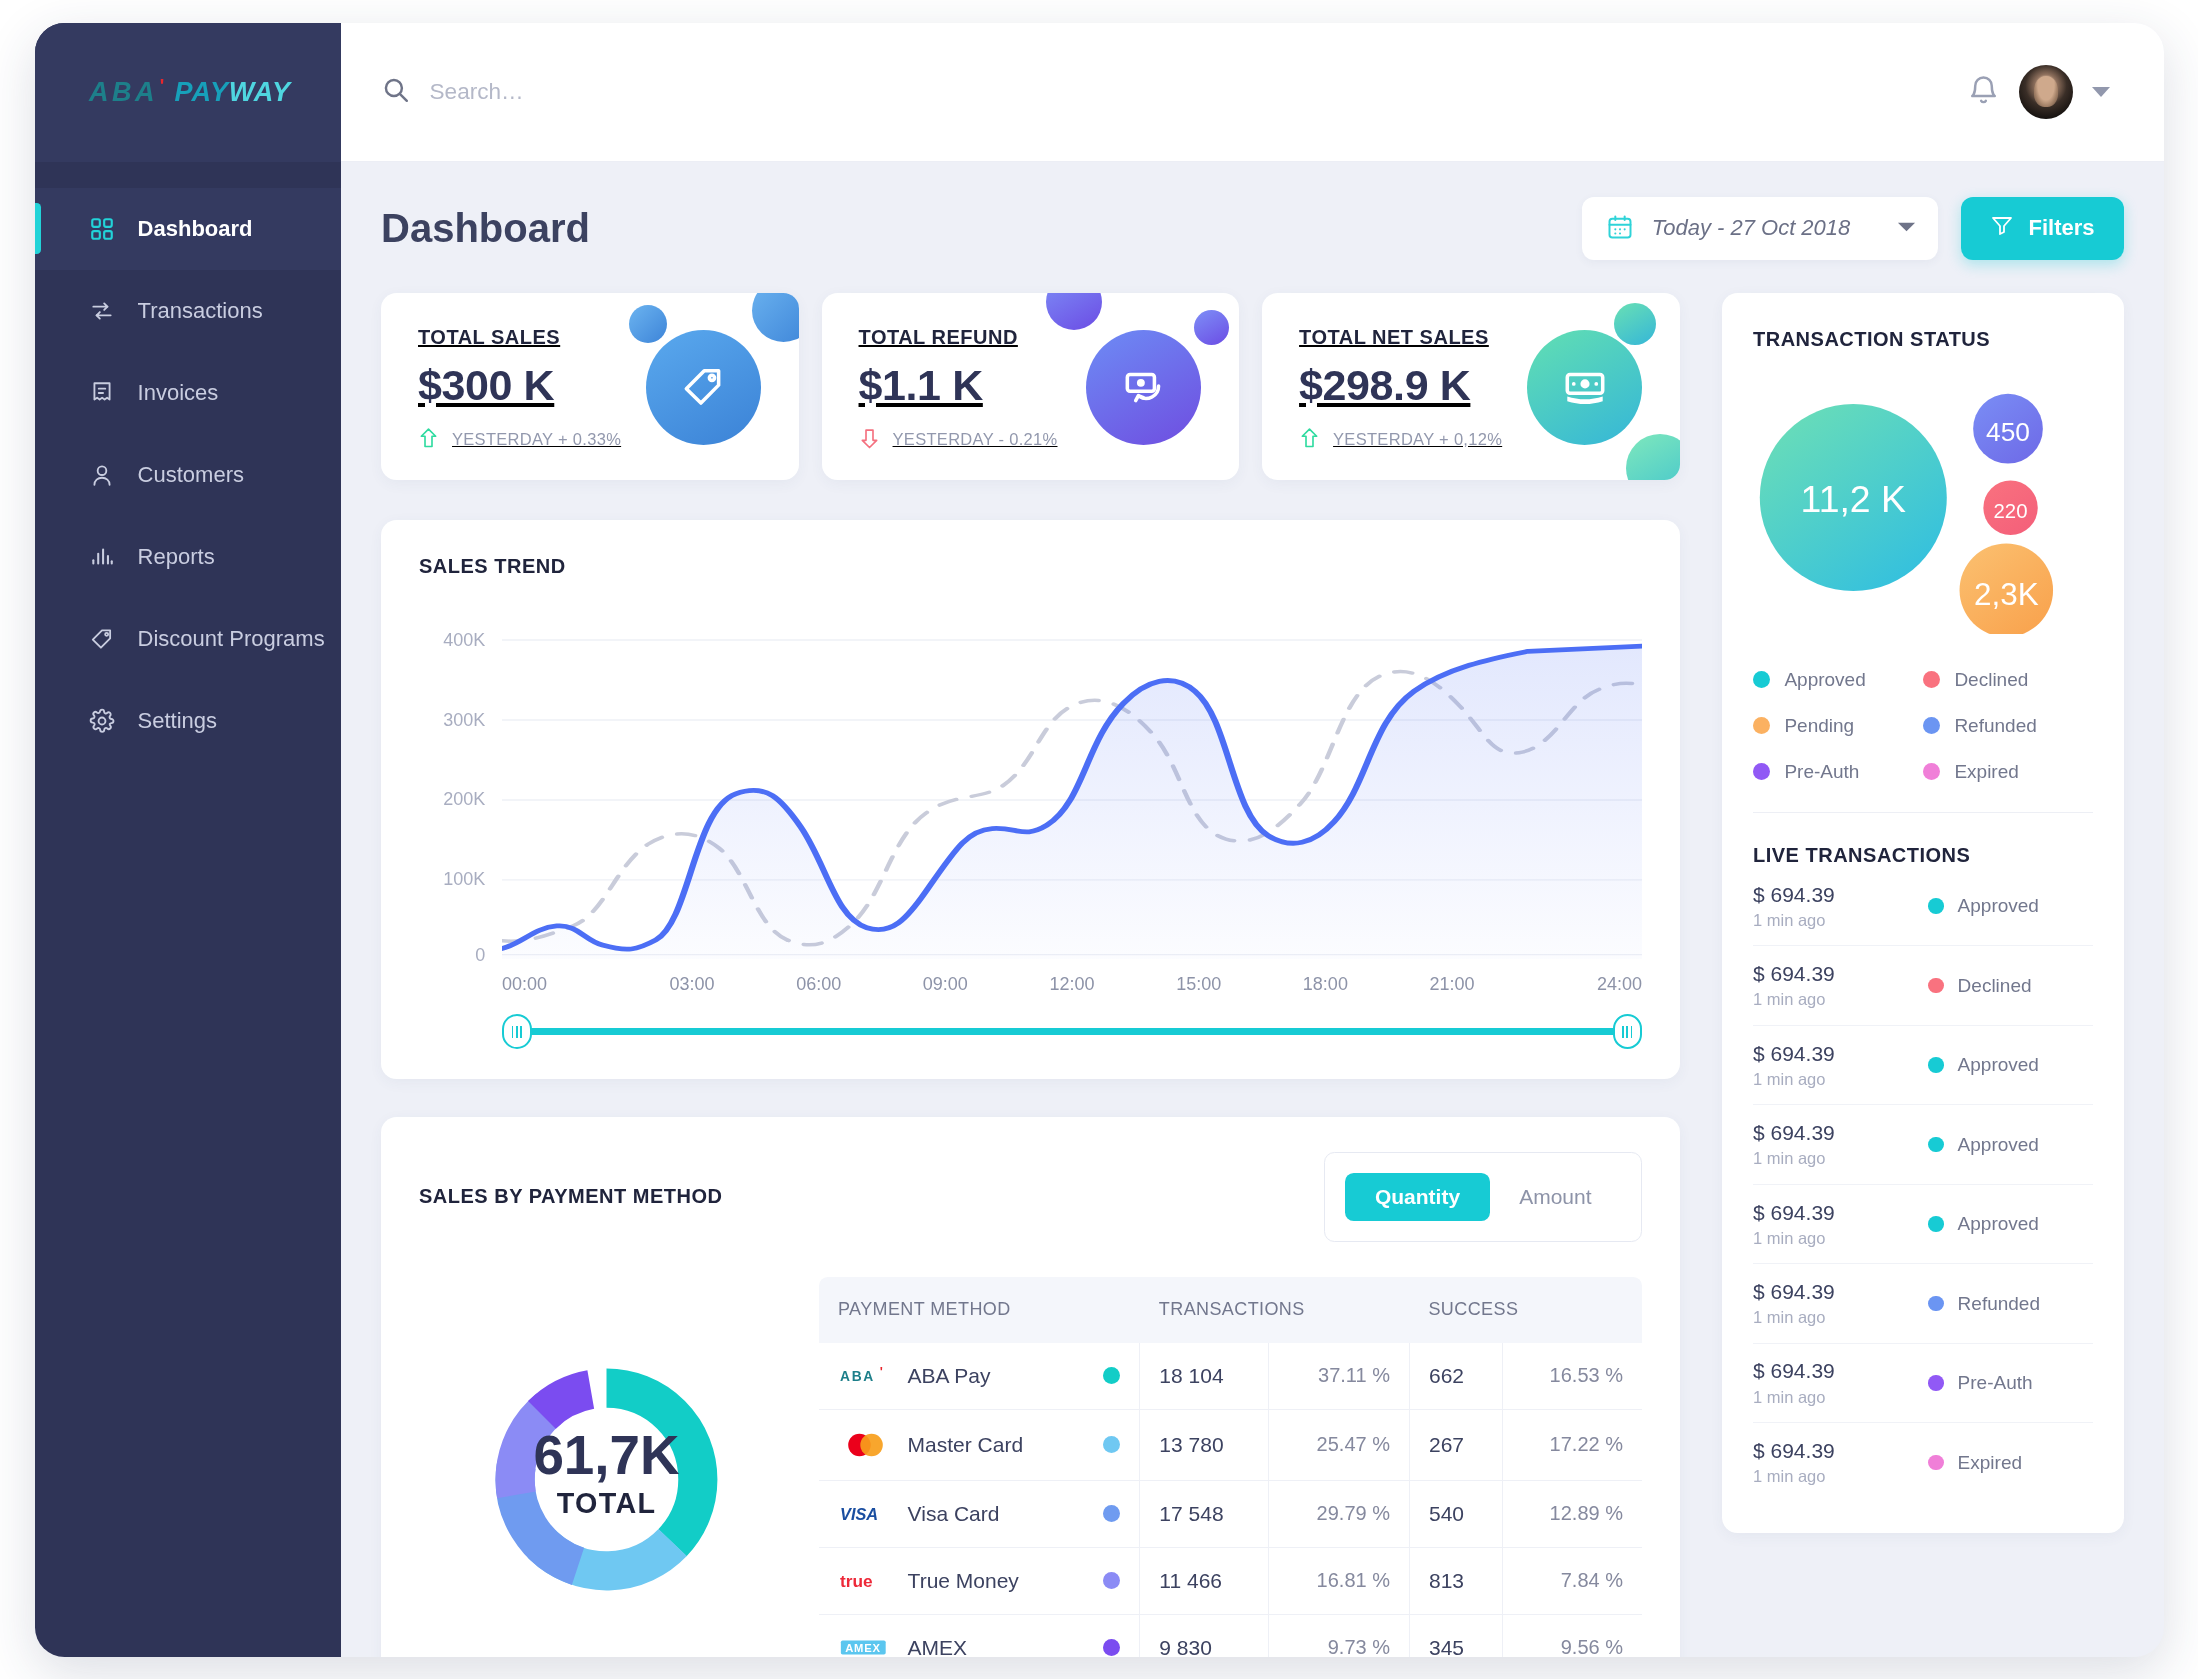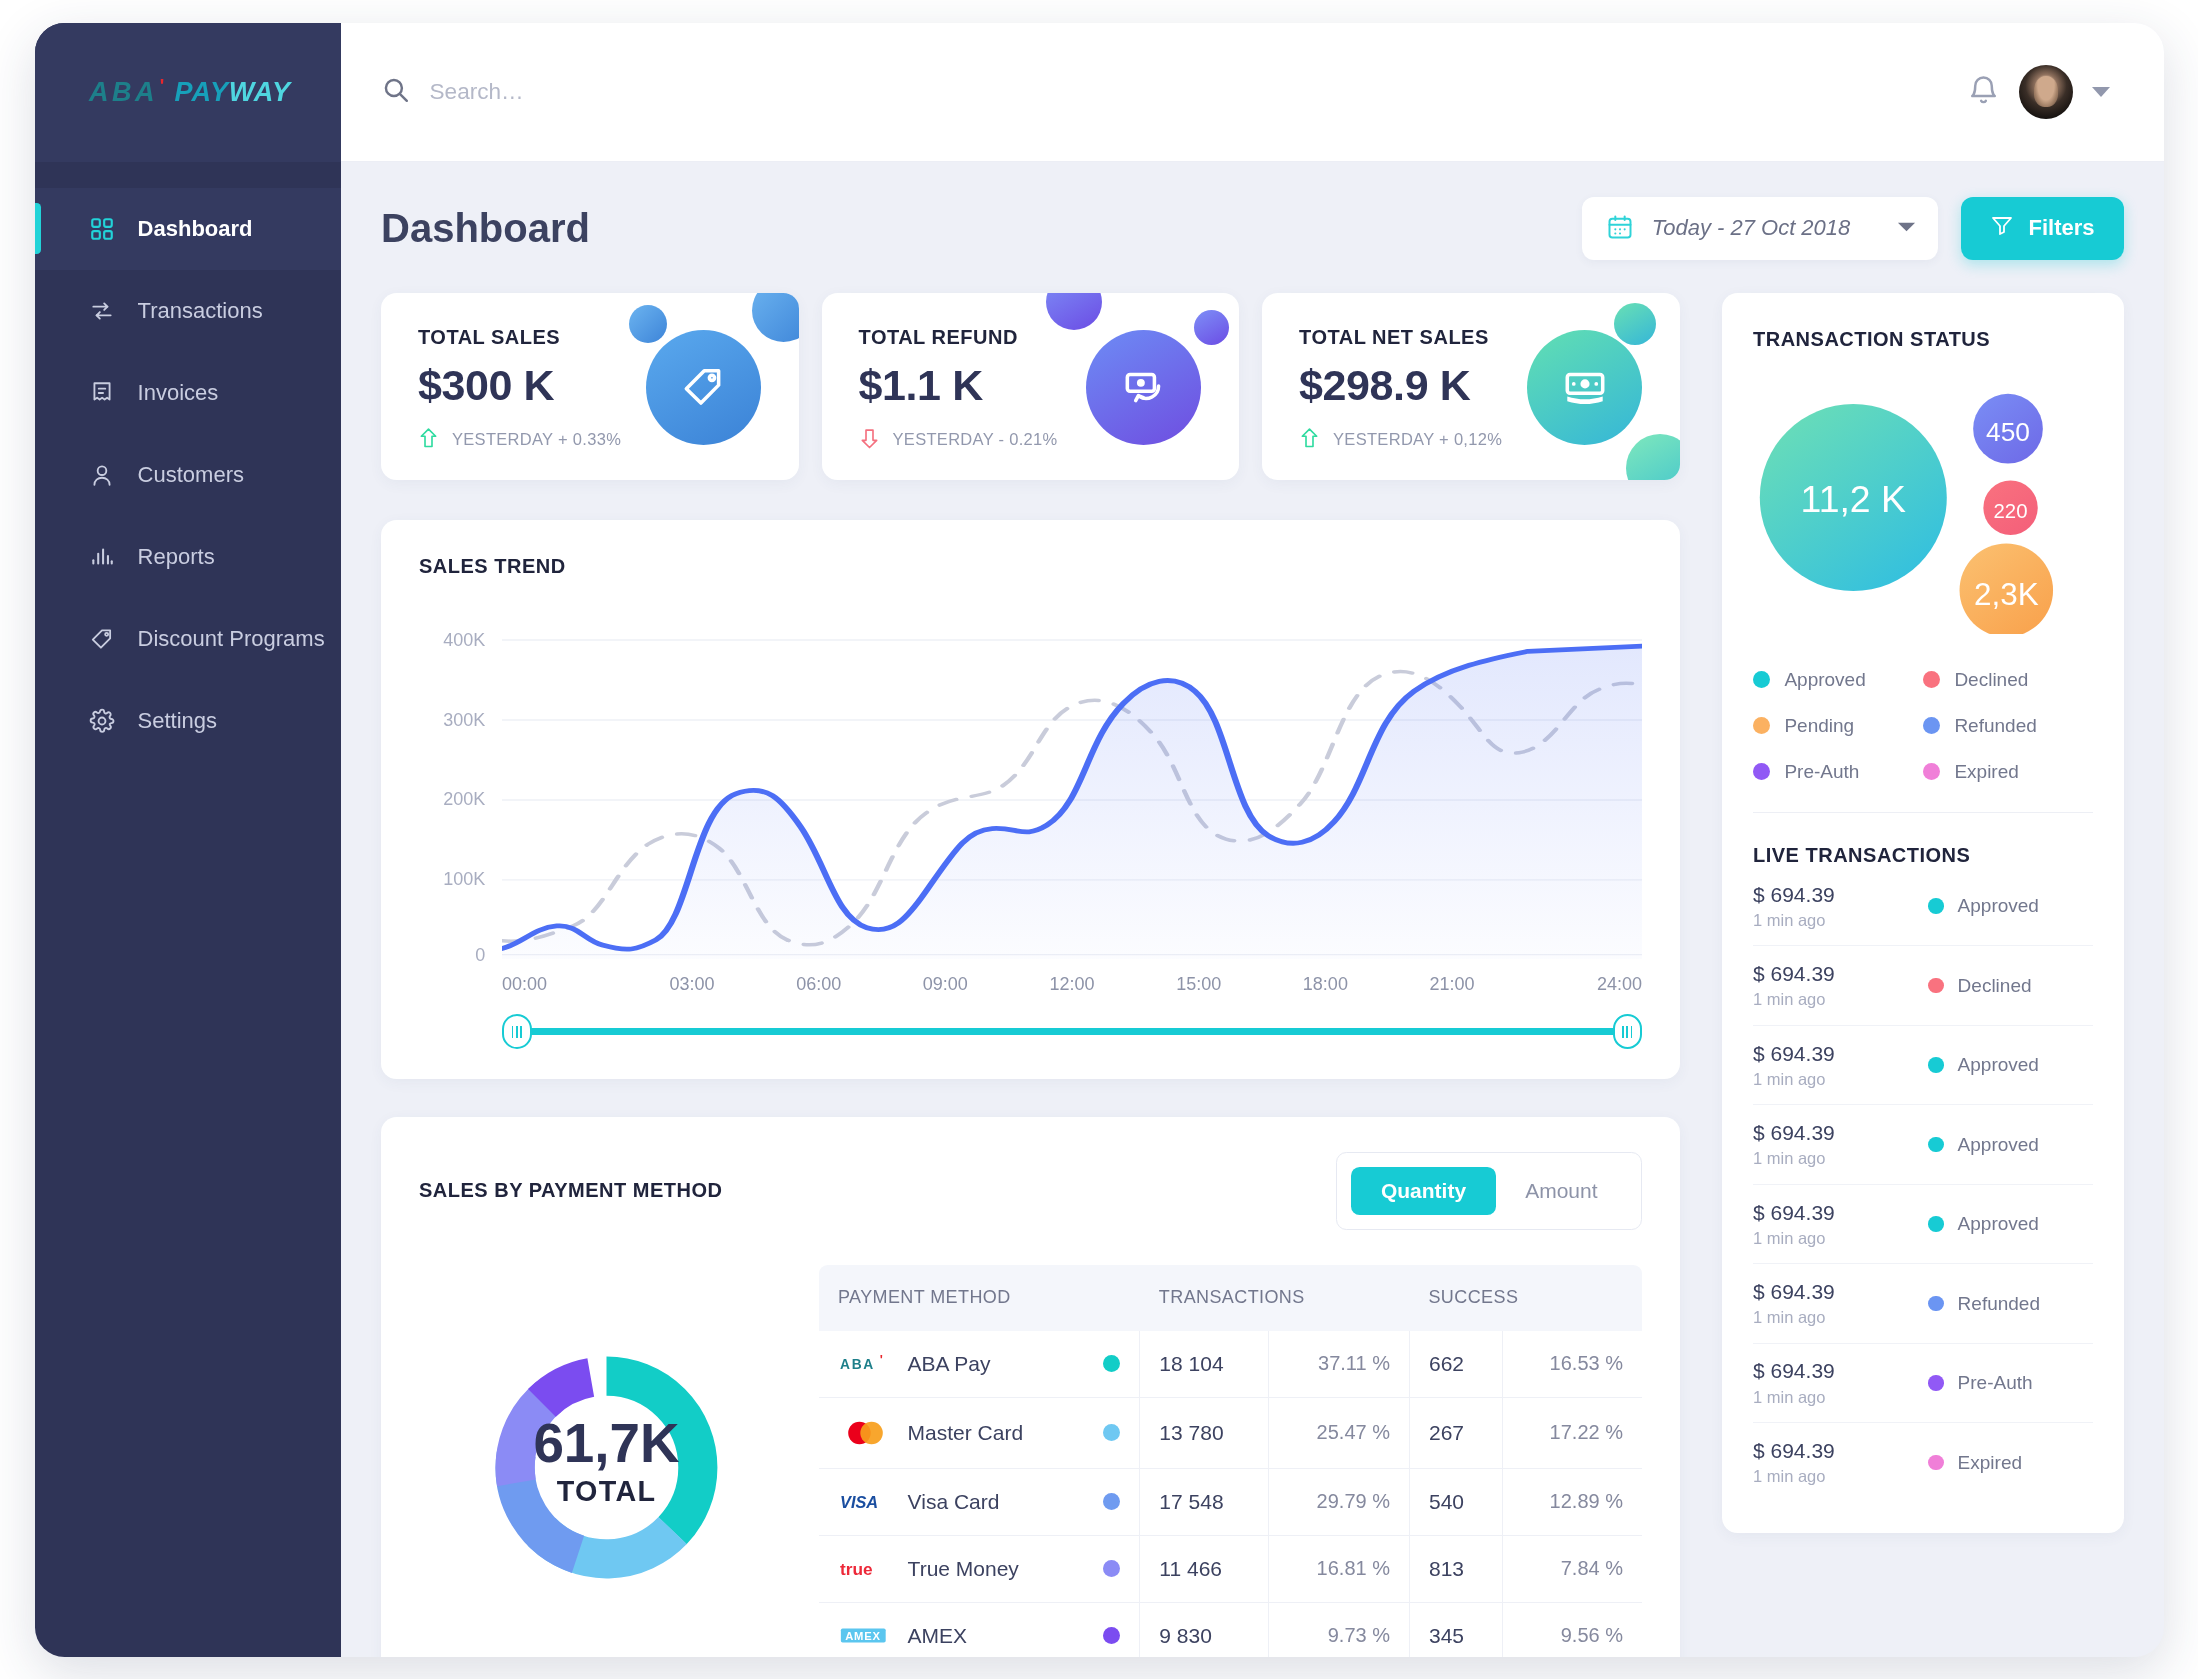--- a/index.html
+++ b/index.html
@@ -113,21 +113,21 @@
     color: #fff; font-size: 22px; font-weight: bold; cursor: pointer;
     font-family: "Liberation Sans", sans-serif;
     box-shadow: 0 4.3px 14px rgba(23,203,212,.30);
   }
 
   .grid { display: flex; gap: 42px; align-items: flex-start; }
   .col-left { flex: 1; min-width: 0; }
   .col-right { width: 402px; flex: 0 0 402px; }
 
   
-  .stats { display: flex; gap: 22.6px; margin-bottom: 40px; }
+  .stats { display: flex; gap: 22.6px; margin-bottom: 40px; text-decoration: underline; }
   .stat-card {
     flex: 1; background: #fff; border-radius: 15.6px;
     height: 187px; padding: 33px 0 0 37px; position: relative; overflow: hidden;
     box-shadow: 0 3.5px 14px rgba(60,70,120,.05);
   }
   .stat-title { font-size: 20px; font-weight: bold; color: #20243c; letter-spacing: 0.5px; }
   .stat-value { font-size: 43px; font-weight: bold; color: #2f3457; margin-top: 12px; letter-spacing: -0.4px; }
   .stat-delta { display: flex; align-items: center; gap: 13px; margin-top: 17.4px; }
   .stat-delta .dtxt { font-size: 16.5px; color: #9298ad; letter-spacing: 0.3px; }
   .bubble-main {
@@ -162,21 +162,21 @@
   }
   .slider-handle i { width: 1.7px; height: 12px; background: #17cbd4; display: block; }
   .slider-handle.left { left: 0; }
   .slider-handle.right { right: 0; }
 
   
   .paym { padding: 35px 38px 38px 38px; }
   .paym-head { display: flex; align-items: center; justify-content: space-between; }
   .toggle {
     margin-left: auto; background: #fff; border: 0.9px solid #e6e9f2;
-    border-radius: 10.4px; display: flex; overflow: hidden; padding: 14px;
+    border-radius: 10.4px; display: flex; overflow: hidden; padding: 20px;
   }
   .tgl-btn {
     border: none; background: transparent; font-size: 21px; color: #8d93a8;
     padding: 12px 29.5px; border-radius: 8.7px; cursor: pointer;
     font-family: "Liberation Sans", sans-serif;
   }
   .tgl-btn.active { background: #17cbd4; color: #fff; font-weight: bold; }
   .paym-body { display: flex; gap: 26px; margin-top: 35px; align-items: center; }
   .donut-wrap { width: 374px; flex: 0 0 374px; display: flex; justify-content: center; }
   .donut-center-val { font-size: 42px; font-weight: bold; fill: #2f3457; }

